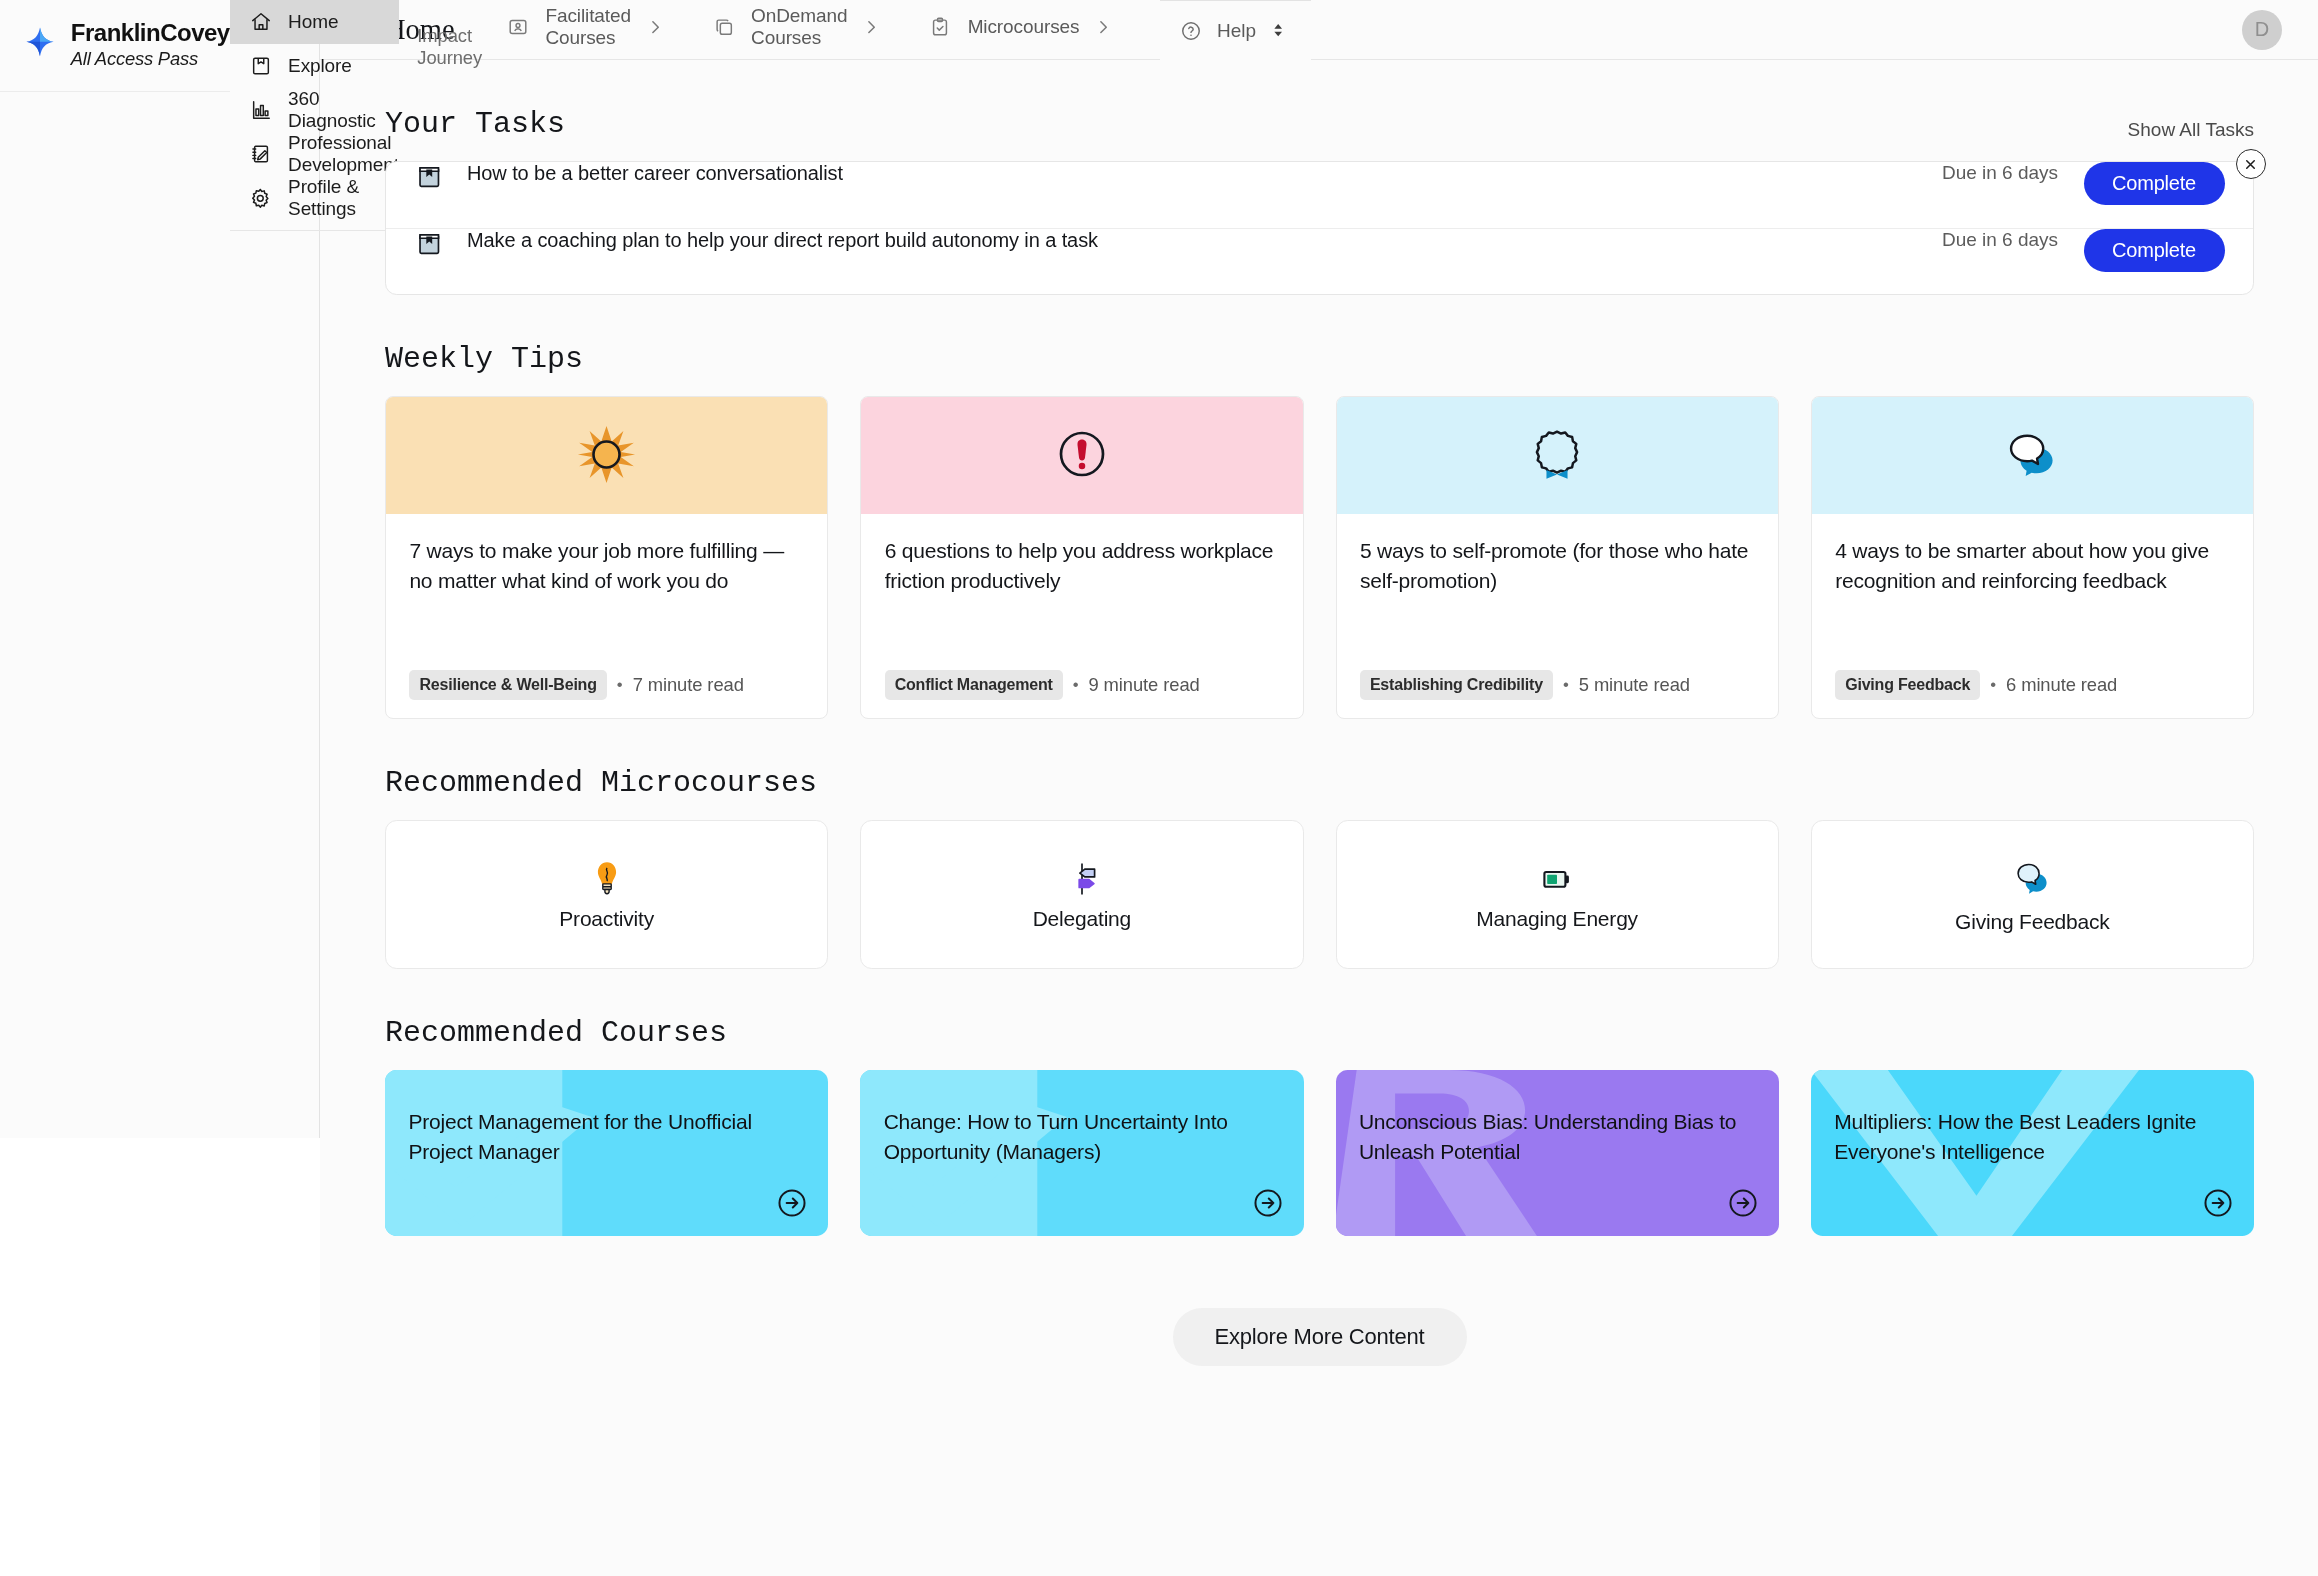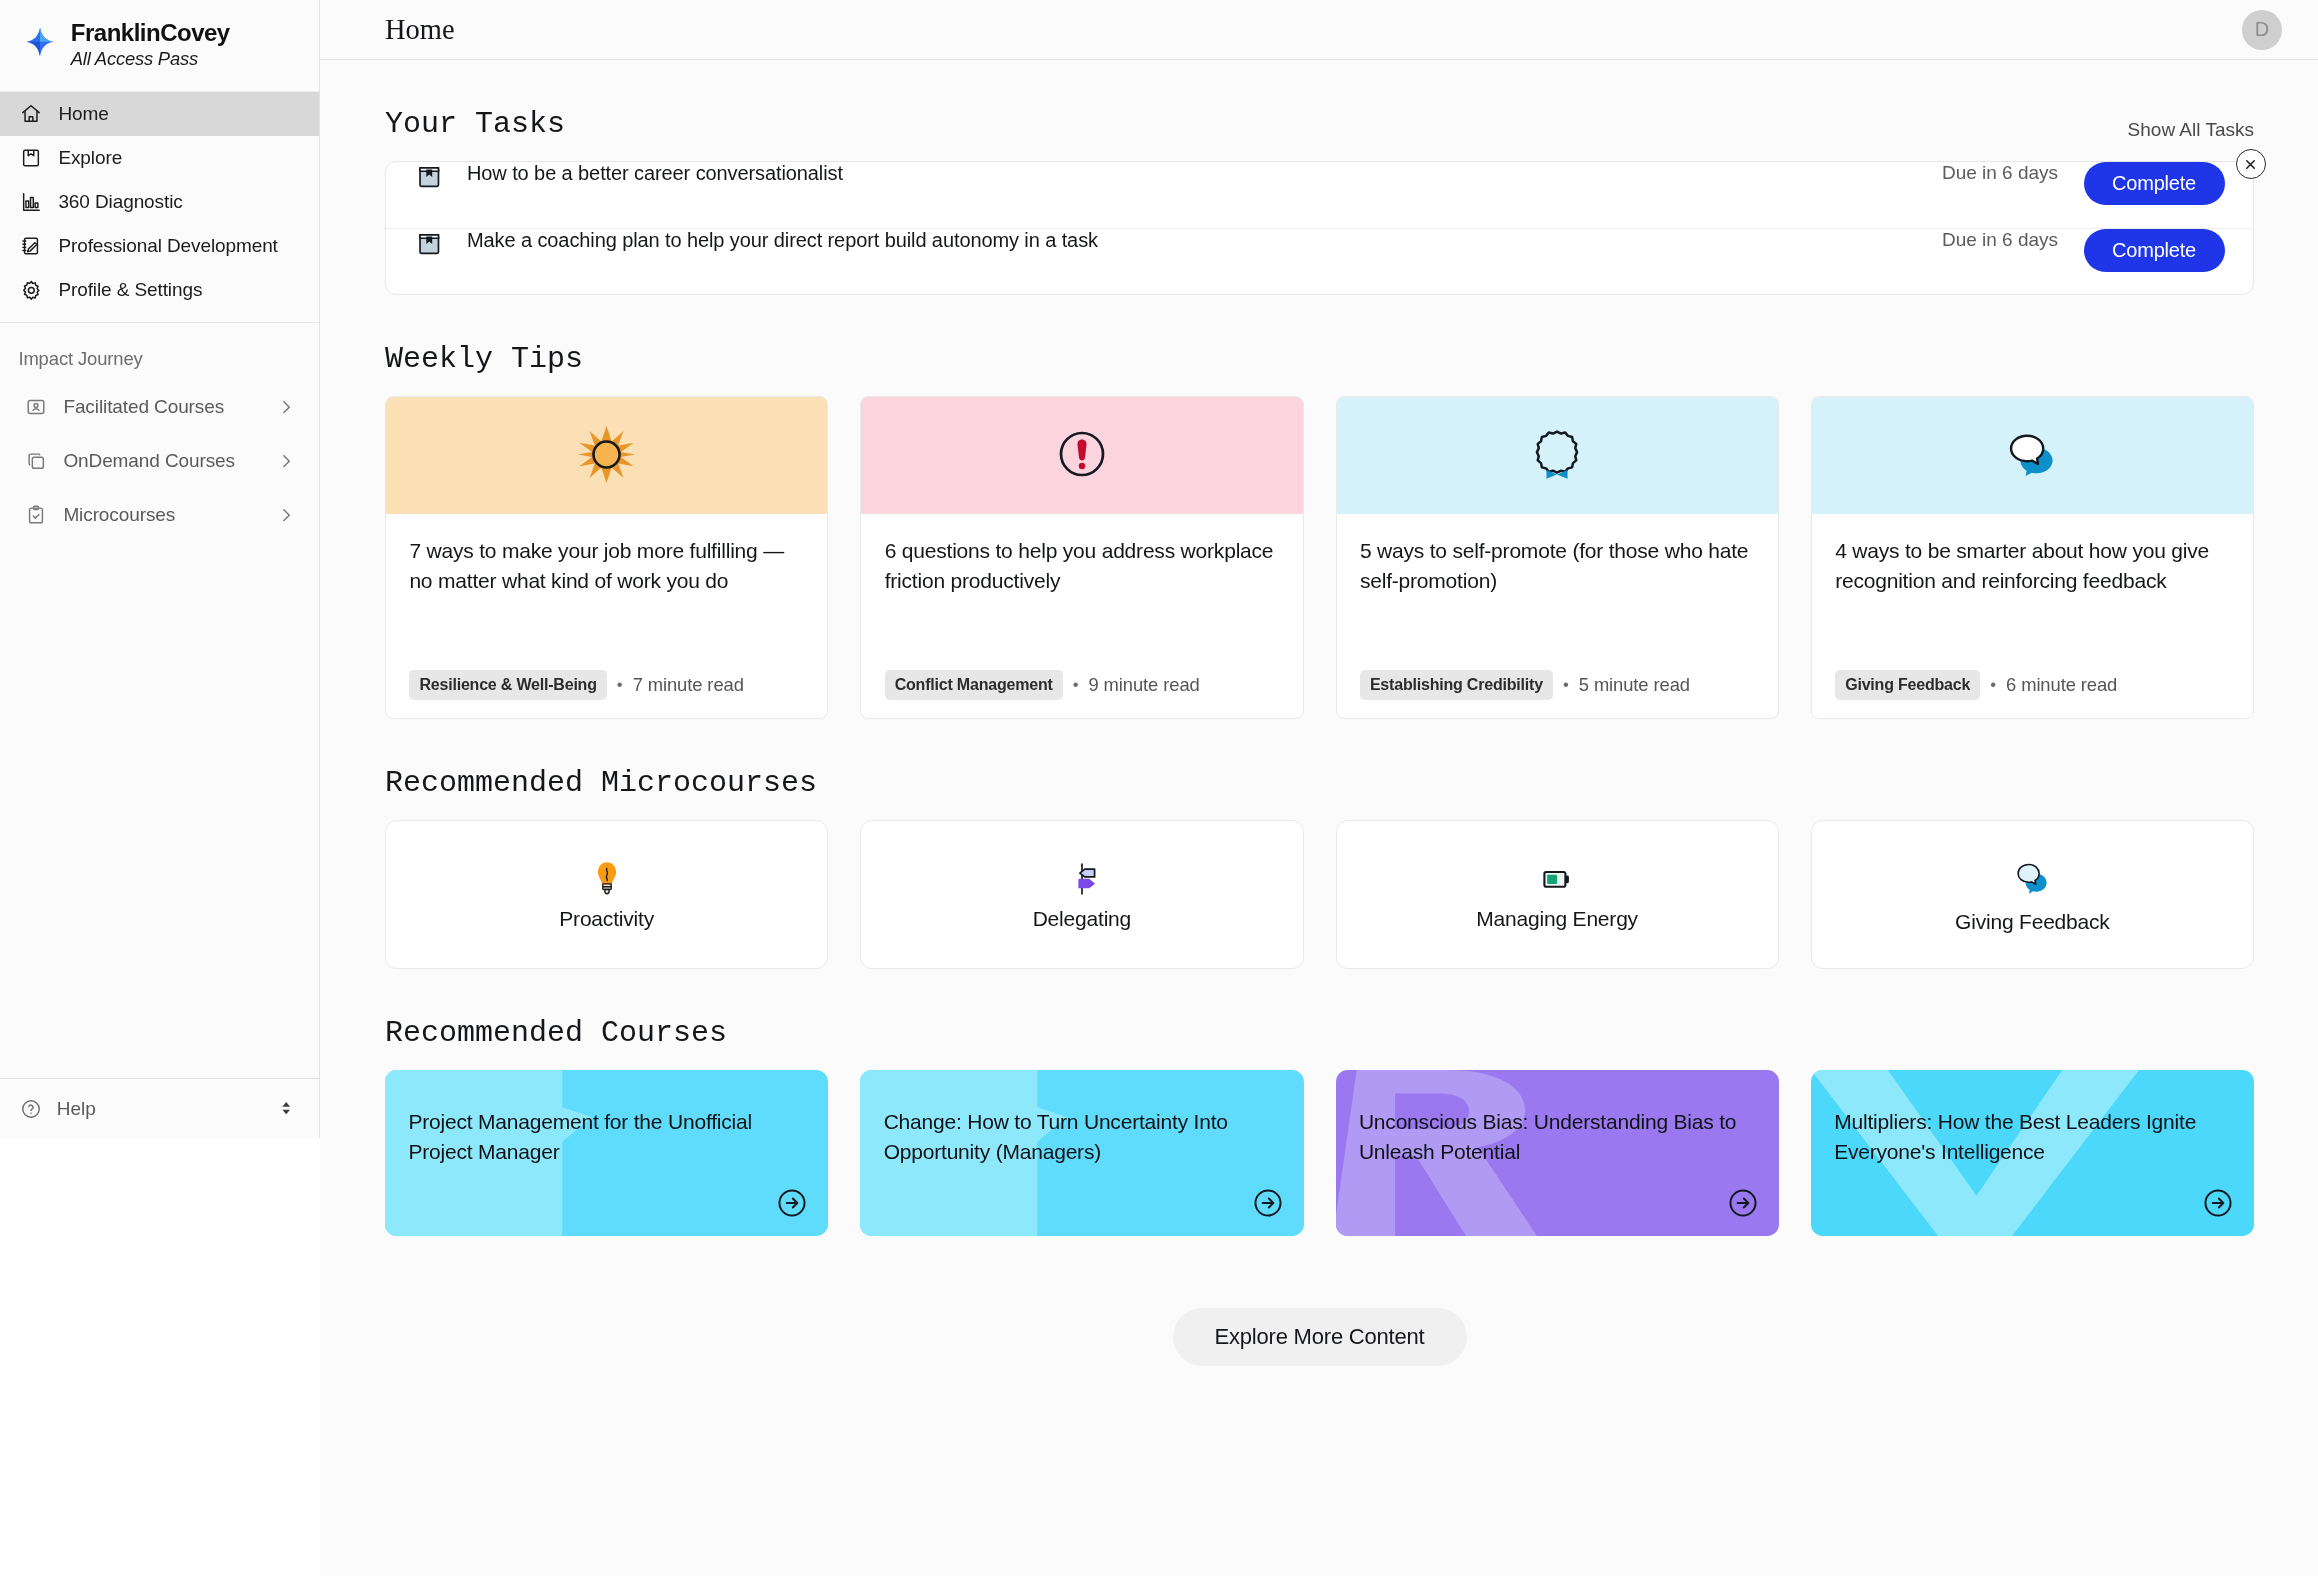--- a/index.html
+++ b/index.html
@@ -9,21 +9,21 @@
     background: #ffffff;
     overflow: hidden;
   }
   .app { display: flex; width: 2319px; height: 1577px; }
 
   
   .sidebar {
     width: 320px; height: 1138px;
     background: #fbfbfb;
     border-right: 0.8px solid #e3e3e3;
-    display: flex; flex-direction: column;
+    display: flex; flex-direction: row;
     flex: 0 0 320px;
     position: relative;
   }
   .brand {
     height: 92px;
     display: flex; align-items: center;
     padding-left: 18.4px;
     border-bottom: 0.8px solid #ececec;
   }
   .brand-logo { width: 44px; height: 44px; flex: 0 0 44px; margin-right: 8.4px; }
@@ -59,20 +59,21 @@
     padding: 0 23.4px 0 23.4px; gap: 15px; cursor: pointer;
   }
   .nav-sub .lbl { font-size: 19px; color: #5a5a5a; flex: 1; letter-spacing: -0.1px; }
   .chev { width: 18.4px; height: 18.4px; flex: 0 0 18.4px; }
 
   .sidebar-spacer { flex: 1; }
   .sidebar-footer {
     height: 60px; border-top: 0.8px solid #e3e3e3;
     display: flex; align-items: center; padding: 0 23.4px 0 18.4px; gap: 13.4px;
     background: #fbfbfb;
+    margin-left: 24px;
   }
   .sidebar-footer .lbl { font-size: 19px; color: #5a5a5a; flex: 1; }
 
   
   .main { flex: 1; height: 1577px; display: flex; flex-direction: column; background: #fbfbfb; overflow: hidden; }
   .topbar {
     height: 60px; border-bottom: 0.8px solid #e6e6e6;
     display: flex; align-items: center; justify-content: space-between;
     padding: 0 37px 0 65px; background: #fbfbfb;
     flex: 0 0 60px;

